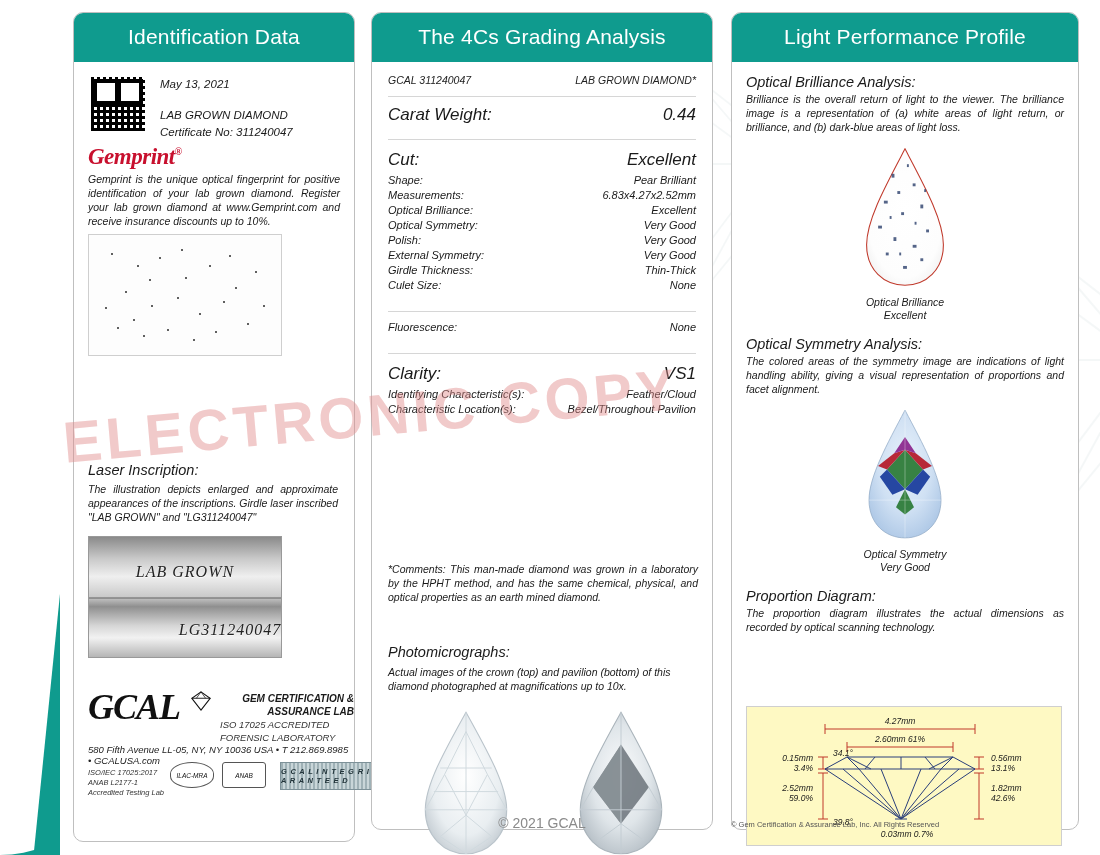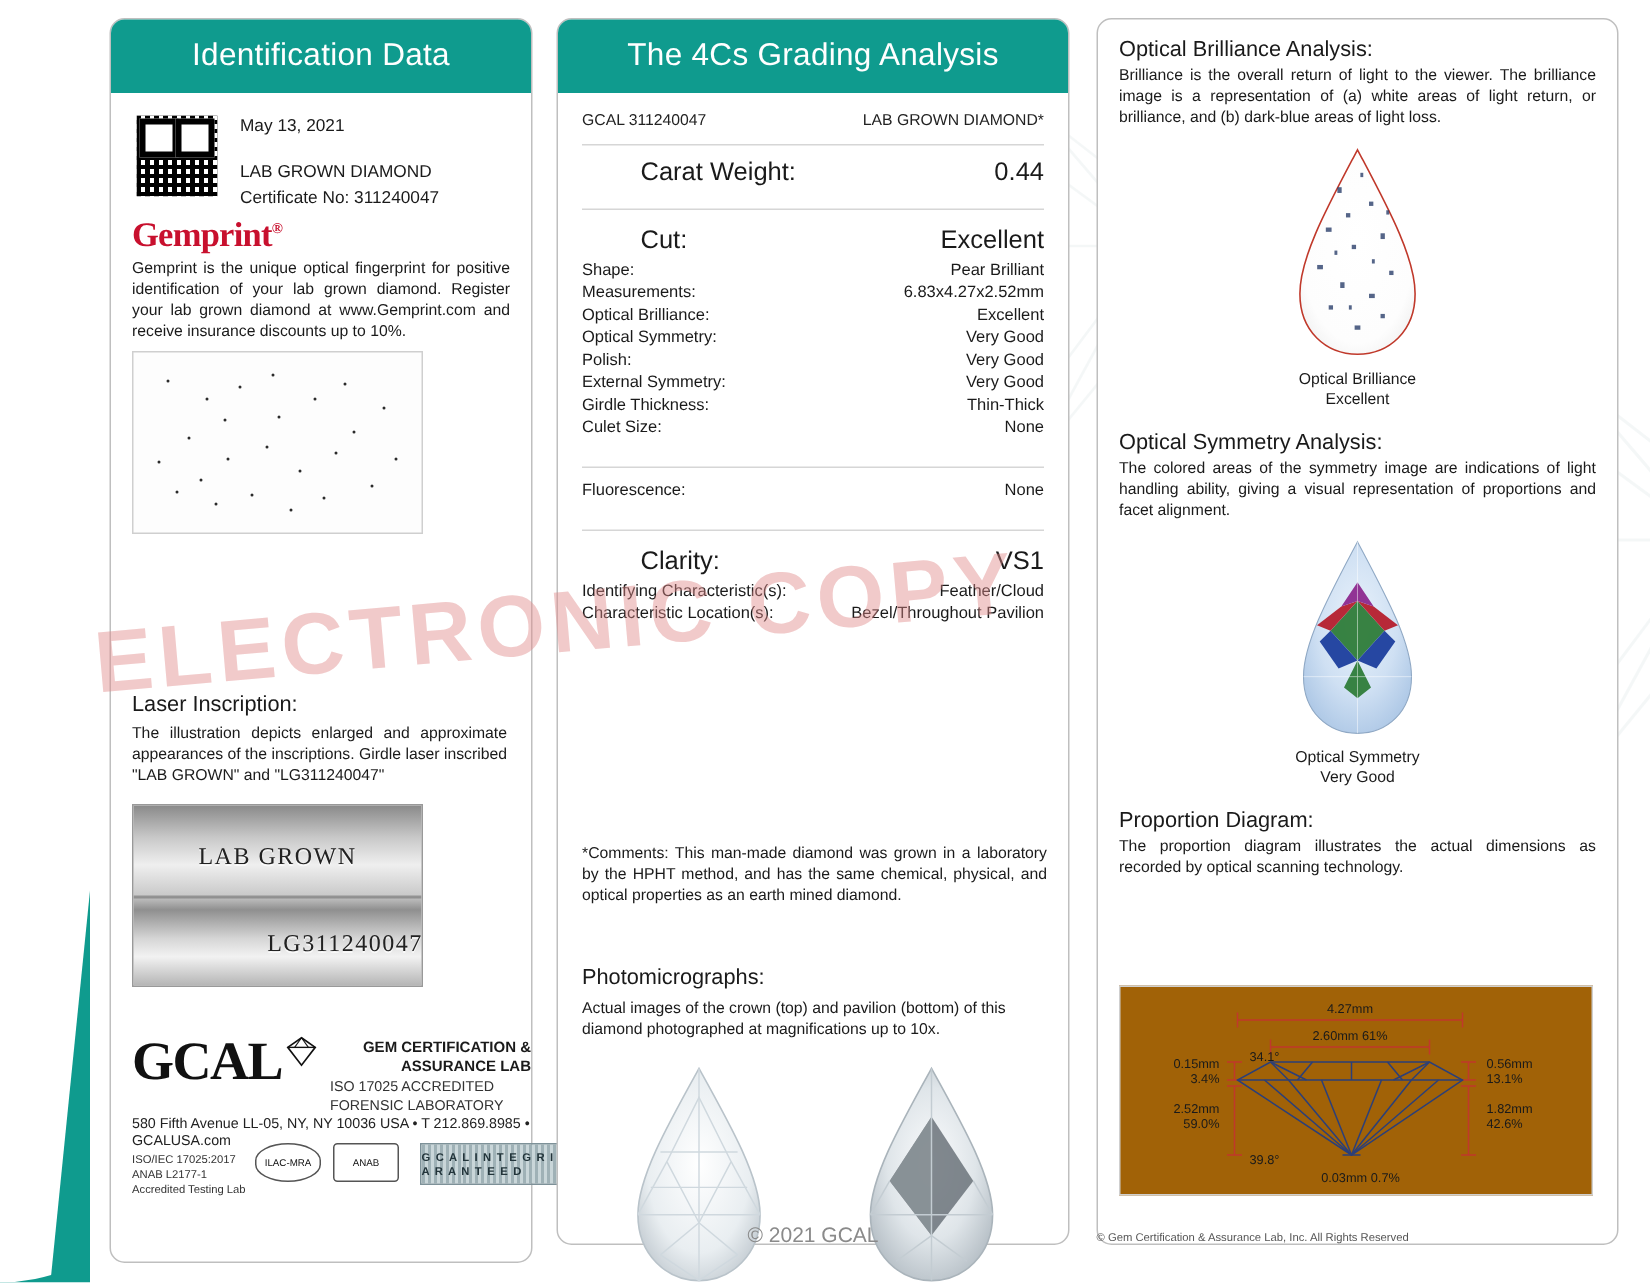--- a/index.html
+++ b/index.html
@@ -57,21 +57,21 @@
     border-radius:9px 9px 0 0;
     text-align:center;
     font-size:21px;
     padding:12px 0 13px 0;
     letter-spacing:0.2px;
   }
   #panel-id   { left:73px;  top:12px; width:282px; height:830px; }
   #panel-4cs  { left:371px; top:12px; width:342px; height:818px; }
   #panel-lpp  { left:731px; top:12px; width:348px; height:818px; }
 
-  .pbody { padding:12px 14px; position:relative; height:calc(100% - 48px); }
+  .pbody { padding:12px 14px; position:relative; height:calc(100% - 48px);font-style:italic; }
 
   
   .qr {
     position:absolute; left:14px; top:12px; width:60px; height:60px;
     background:
       repeating-linear-gradient(90deg,#000 0 3px,#fff 3px 6px),
       repeating-linear-gradient(0deg,#000 0 3px,#fff 3px 6px);
     background-blend-mode:multiply;
     border:3px solid #fff;
     box-shadow:0 0 0 0 #fff inset;
@@ -141,40 +141,40 @@
   .seal {
     position:absolute; left:206px; top:700px; width:132px; height:28px;
     background:repeating-linear-gradient(90deg,#9fb1b6 0 2px,#c9d6d9 2px 4px);
     border:1px solid #7d9198;
     display:flex; align-items:center; justify-content:center;
     font-size:7.5px; letter-spacing:0.8px; color:#22343a; font-weight:bold;
   }
 
   
   .row { display:flex; justify-content:space-between; font-size:11px; line-height:15px; }
-  .rowhead { display:flex; justify-content:space-between; align-items:baseline;margin-left:39px; }
+  .rowhead { display:flex; justify-content:space-between; align-items:baseline; }
   .big { font-size:17px; }
   .bigval { font-size:17px; }
   .sep { height:1px; background:#d6d6d6; margin:8px 0; }
   .topline { display:flex; justify-content:space-between; font-size:10.5px; color:#222; }
 
   
   .lpp-h { font-size:14.5px; margin:0 0 2px 0; }
   .lpp-p { font-size:10.5px; line-height:14px; text-align:justify; margin:0; }
   .caption { text-align:center; font-size:10.5px; line-height:13px; }
 
   .pear-outline { display:block; margin:0 auto; }
 
   
   .micro-wrap { display:flex; justify-content:space-around; align-items:flex-start; margin-top:6px; }
 
   
   .prop-box {
     position:absolute; left:14px; top:644px; width:316px; height:140px;
-    border:1px solid #cfcfcf; background:#a16207;
+    border:1px solid #cfcfcf; background:#fef9c3;
   }
 
   
   .wm {
     position:absolute; left:62px; top:380px; width:660px;
     font-size:58px; font-weight:bold; letter-spacing:4px;
     color:rgba(224,138,138,0.45);
     transform:rotate(-5deg);
     pointer-events:none;
     white-space:nowrap;
@@ -419,20 +419,21 @@
             <path d="M76 74 L88 95"></path>
           <path d="M50 108 L28 124"></path>
             <path d="M50 108 L72 124"></path>
         </g>
       </svg>
     </div>
   </div>
 </div>
 
 <div class="panel" id="panel-lpp">
+  <div class="panel-head">Light Performance Profile</div>
   <div class="pbody" style="padding:12px 14px;">
 
     <div class="lpp-h">Optical Brilliance Analysis:</div>
     <div class="lpp-p">Brilliance is the overall return of light to the viewer. The brilliance image is a representation of (a) white areas of light return, or brilliance, and (b) dark-blue areas of light loss.</div>
 
     <div style="margin-top:8px;text-align:center;">
       <svg class="pear-outline" width="96" height="150" viewBox="0 0 100 150">
         <defs>
           <radialGradient id="brill" cx="50%" cy="45%" r="62%">
             <stop offset="0%" stop-color="#ffffff"></stop>

